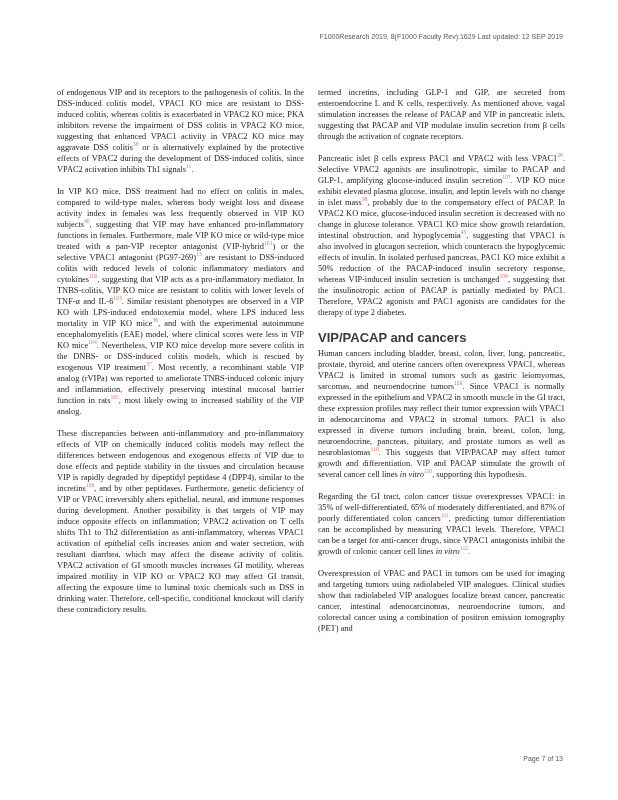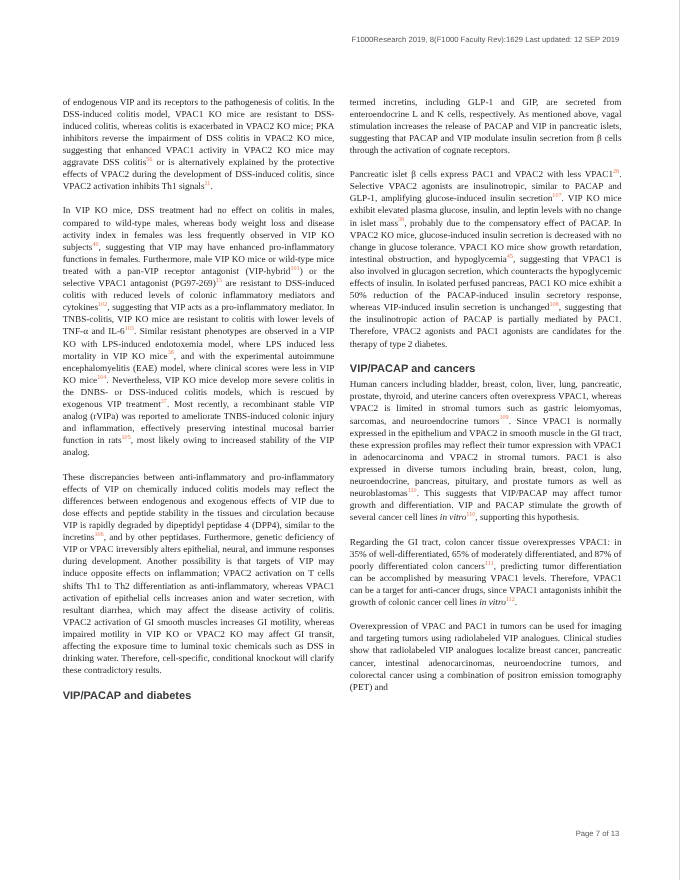--- a/index.html
+++ b/index.html
@@ -37,21 +37,21 @@
   .body-paragraph em { }
   sup.ref {
     color:var(--ref-color,#e8744f);
     font-size:5.6px;
     line-height:0;
     vertical-align:super;
     cursor:pointer;
   }
   .section-heading {
     font-family:"Liberation Sans", sans-serif;
-    font-size:10px;
+    font-size:13px;
     font-weight:bold;
     color:var(--heading-color,#3a3a3c);
     margin:12px 0 3px 0;
   }
   .col > :first-child.section-heading { margin-top:0; }
   .footer-page {
     position:absolute;
     bottom:38px; right:55px;
     font-family:"Liberation Sans", sans-serif;
     font-size:7px;
@@ -62,21 +62,20 @@
 <body>
 
 <div class="page">
   <div class="meta-header">F1000Research 2019, 8(F1000 Faculty Rev):1629 Last updated: 12 SEP 2019</div>
 
   <div class="columns">
     <div class="col">
         <p class="body-paragraph"><span>of endogenous VIP and its receptors to the pathogenesis of colitis. In the DSS-induced colitis model, VPAC1 KO mice are resistant to DSS-induced colitis, whereas colitis is exacerbated in VPAC2 KO mice; PKA inhibitors reverse the impairment of DSS colitis in VPAC2 KO mice, suggesting that enhanced VPAC1 activity in VPAC2 KO mice may aggravate DSS colitis</span><sup class="ref">56</sup><span> or is alternatively explained by the protective effects of VPAC2 during the development of DSS-induced colitis, since VPAC2 activation inhibits Th1 signals</span><sup class="ref">11</sup><span>.</span></p>
         <p class="body-paragraph"><span>In VIP KO mice, DSS treatment had no effect on colitis in males, compared to wild-type males, whereas body weight loss and disease activity index in females was less frequently observed in VIP KO subjects</span><sup class="ref">40</sup><span>, suggesting that VIP may have enhanced pro-inflammatory functions in females. Furthermore, male VIP KO mice or wild-type mice treated with a pan-VIP receptor antagonist (VIP-hybrid</span><sup class="ref">101</sup><span>) or the selective VPAC1 antagonist (PG97-269)</span><sup class="ref">13</sup><span> are resistant to DSS-induced colitis with reduced levels of colonic inflammatory mediators and cytokines</span><sup class="ref">102</sup><span>, suggesting that VIP acts as a pro-inflammatory mediator. In TNBS-colitis, VIP KO mice are resistant to colitis with lower levels of TNF-α and IL-6</span><sup class="ref">103</sup><span>. Similar resistant phenotypes are observed in a VIP KO with LPS-induced endotoxemia model, where LPS induced less mortality in VIP KO mice</span><sup class="ref">36</sup><span>, and with the experimental autoimmune encephalomyelitis (EAE) model, where clinical scores were less in VIP KO mice</span><sup class="ref">104</sup><span>. Nevertheless, VIP KO mice develop more severe colitis in the DNBS- or DSS-induced colitis models, which is rescued by exogenous VIP treatment</span><sup class="ref">37</sup><span>. Most recently, a recombinant stable VIP analog (rVIPa) was reported to ameliorate TNBS-induced colonic injury and inflammation, effectively preserving intestinal mucosal barrier function in rats</span><sup class="ref">105</sup><span>, most likely owing to increased stability of the VIP analog.</span></p>
         <p class="body-paragraph"><span>These discrepancies between anti-inflammatory and pro-inflammatory effects of VIP on chemically induced colitis models may reflect the differences between endogenous and exogenous effects of VIP due to dose effects and peptide stability in the tissues and circulation because VIP is rapidly degraded by dipeptidyl peptidase 4 (DPP4), similar to the incretins</span><sup class="ref">106</sup><span>, and by other peptidases. Furthermore, genetic deficiency of VIP or VPAC irreversibly alters epithelial, neural, and immune responses during development. Another possibility is that targets of VIP may induce opposite effects on inflammation; VPAC2 activation on T cells shifts Th1 to Th2 differentiation as anti-inflammatory, whereas VPAC1 activation of epithelial cells increases anion and water secretion, with resultant diarrhea, which may affect the disease activity of colitis. VPAC2 activation of GI smooth muscles increases GI motility, whereas impaired motility in VIP KO or VPAC2 KO may affect GI transit, affecting the exposure time to luminal toxic chemicals such as DSS in drinking water. Therefore, cell-specific, conditional knockout will clarify these contradictory results.</span></p>
-        <h2 class="section-heading">VIP/PACAP and diabetes</h2>
       </div>
     <div class="col">
         <p class="body-paragraph"><span>termed incretins, including GLP-1 and GIP, are secreted from enteroendocrine L and K cells, respectively. As mentioned above, vagal stimulation increases the release of PACAP and VIP in pancreatic islets, suggesting that PACAP and VIP modulate insulin secretion from β cells through the activation of cognate receptors.</span></p>
         <p class="body-paragraph"><span>Pancreatic islet β cells express PAC1 and VPAC2 with less VPAC1</span><sup class="ref">28</sup><span>. Selective VPAC2 agonists are insulinotropic, similar to PACAP and GLP-1, amplifying glucose-induced insulin secretion</span><sup class="ref">107</sup><span>. VIP KO mice exhibit elevated plasma glucose, insulin, and leptin levels with no change in islet mass</span><sup class="ref">38</sup><span>, probably due to the compensatory effect of PACAP. In VPAC2 KO mice, glucose-induced insulin secretion is decreased with no change in glucose tolerance. VPAC1 KO mice show growth retardation, intestinal obstruction, and hypoglycemia</span><sup class="ref">45</sup><span>, suggesting that VPAC1 is also involved in glucagon secretion, which counteracts the hypoglycemic effects of insulin. In isolated perfused pancreas, PAC1 KO mice exhibit a 50% reduction of the PACAP-induced insulin secretory response, whereas VIP-induced insulin secretion is unchanged</span><sup class="ref">108</sup><span>, suggesting that the insulinotropic action of PACAP is partially mediated by PAC1. Therefore, VPAC2 agonists and PAC1 agonists are candidates for the therapy of type 2 diabetes.</span></p>
         <h2 class="section-heading">VIP/PACAP and cancers</h2>
         <p class="body-paragraph"><span>Human cancers including bladder, breast, colon, liver, lung, pancreatic, prostate, thyroid, and uterine cancers often overexpress VPAC1, whereas VPAC2 is limited in stromal tumors such as gastric leiomyomas, sarcomas, and neuroendocrine tumors</span><sup class="ref">109</sup><span>. Since VPAC1 is normally expressed in the epithelium and VPAC2 in smooth muscle in the GI tract, these expression profiles may reflect their tumor expression with VPAC1 in adenocarcinoma and VPAC2 in stromal tumors. PAC1 is also expressed in diverse tumors including brain, breast, colon, lung, neuroendocrine, pancreas, pituitary, and prostate tumors as well as neuroblastomas</span><sup class="ref">110</sup><span>. This suggests that VIP/PACAP may affect tumor growth and differentiation. VIP and PACAP stimulate the growth of several cancer cell lines </span><em>in vitro</em><sup class="ref">110</sup><span>, supporting this hypothesis.</span></p>
         <p class="body-paragraph"><span>Regarding the GI tract, colon cancer tissue overexpresses VPAC1: in 35% of well-differentiated, 65% of moderately differentiated, and 87% of poorly differentiated colon cancers</span><sup class="ref">111</sup><span>, predicting tumor differentiation can be accomplished by measuring VPAC1 levels. Therefore, VPAC1 can be a target for anti-cancer drugs, since VPAC1 antagonists inhibit the growth of colonic cancer cell lines </span><em>in vitro</em><sup class="ref">112</sup><span>.</span></p>
         <p class="body-paragraph"><span>Overexpression of VPAC and PAC1 in tumors can be used for imaging and targeting tumors using radiolabeled VIP analogues. Clinical studies show that radiolabeled VIP analogues localize breast cancer, pancreatic cancer, intestinal adenocarcinomas, neuroendocrine tumors, and colorectal cancer using a combination of positron emission tomography (PET) and</span></p>
       </div>
   </div>

